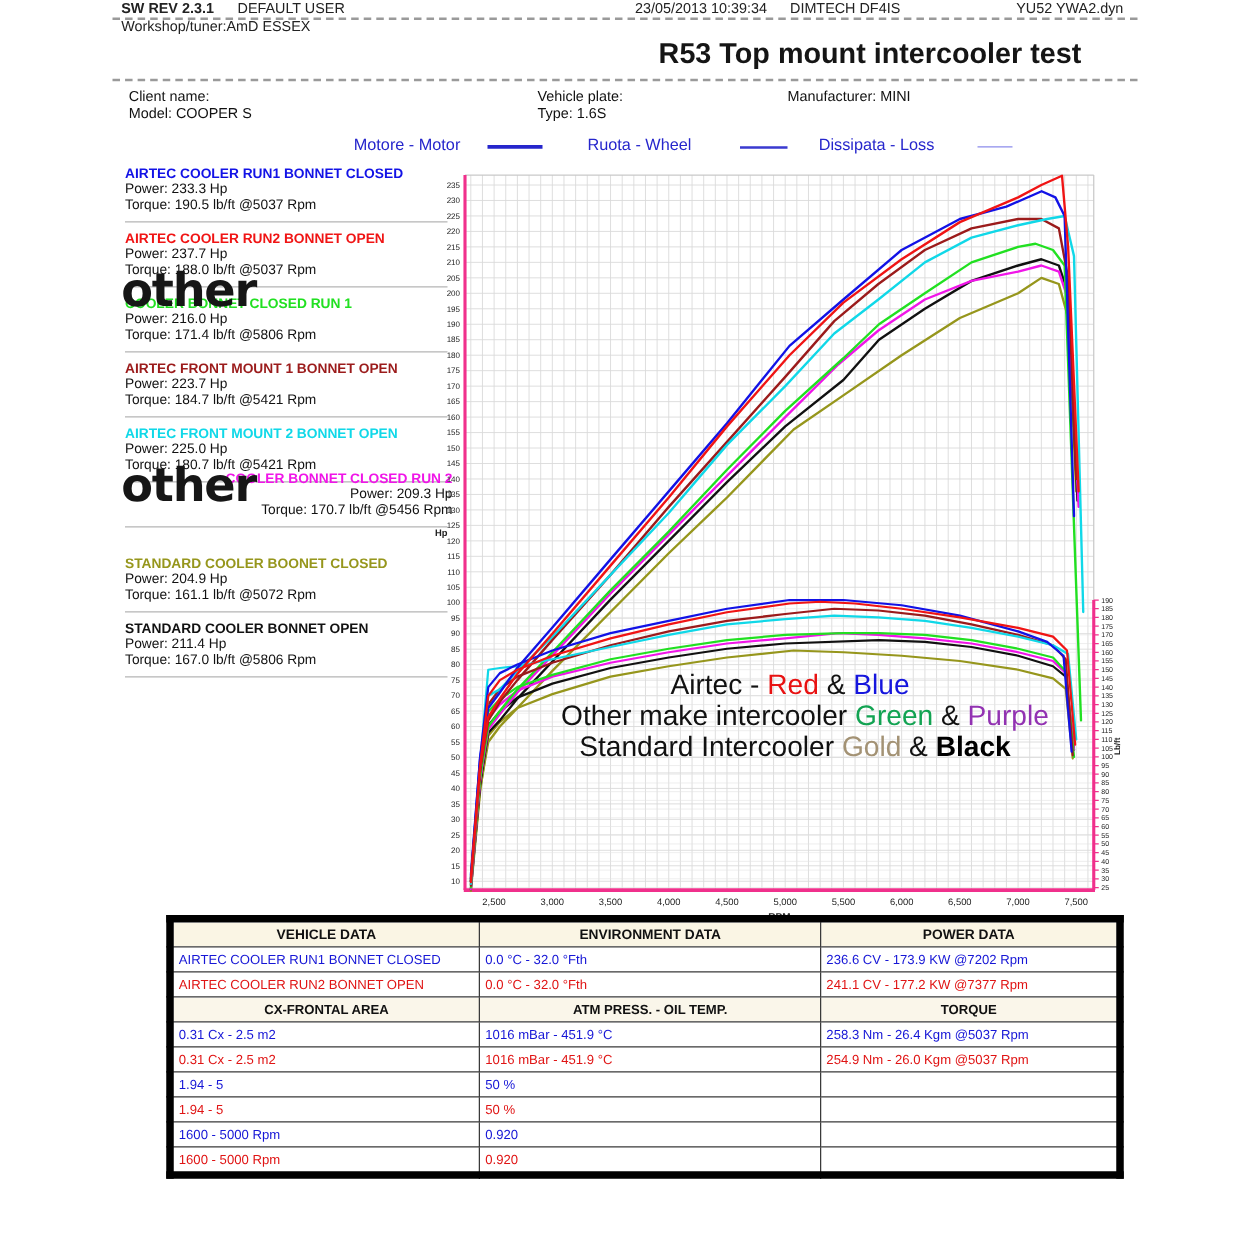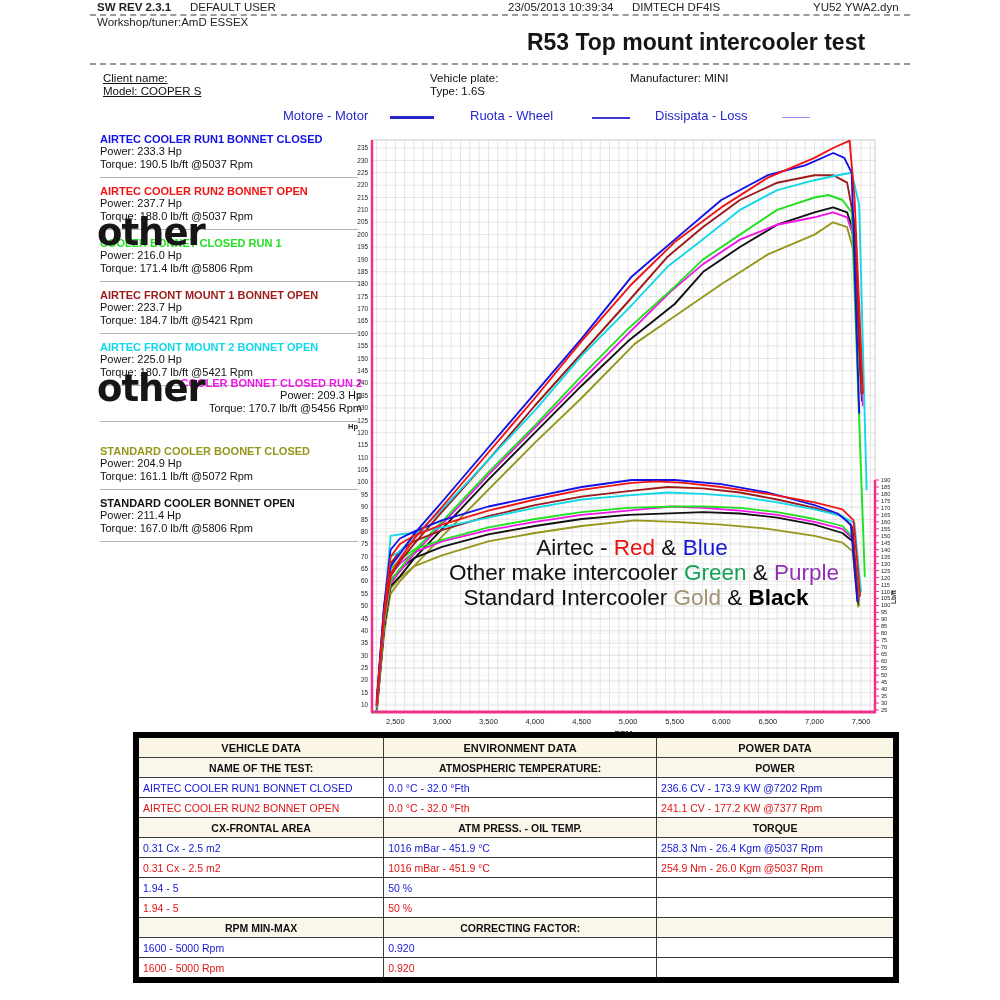--- a/index.html
+++ b/index.html
@@ -43,21 +43,21 @@
   <span class="abs hdr" style="left:813px;top:1px;">YU52 YWA2.dyn</span>
   <div class="dash" style="top:14px;"></div>
 
   <div class="abs" style="left:97px;top:16px;">
     <div class="wsline">Workshop/tuner:AmD ESSEX</div>
   </div>
 
   <div class="abs" id="report-title" style="left:486px;top:29px;">R53 Top mount intercooler test</div>
   <div class="dash" style="top:63px;"></div>
 
-  <div class="abs cli" style="left:103px;top:72px;text-decoration:underline;">
+  <div class="abs cli" style="left:103px;top:72px;">
     <div>Client name:</div>
     <div>Model: COOPER S</div>
   </div>
   <div class="abs cli" style="left:430px;top:72px;">
     <div>Vehicle plate:</div>
     <div>Type: 1.6S</div>
   </div>
   <div class="abs cli" style="left:630px;top:72px;">Manufacturer: MINI</div>
 
   <span class="leg-item" style="left:283px;top:108px;color:#2626cc;">Motore - Motor</span>
@@ -414,25 +414,20 @@
         <col style="width:32.6%">
         <col style="width:35.9%">
         <col style="width:31.5%">
       </colgroup>
     <tbody>
         <tr>
           <th>VEHICLE DATA</th>
           <th>ENVIRONMENT DATA</th>
           <th>POWER DATA</th>
         </tr>
-        <tr class="lbl-row">
-          <td>NAME OF THE TEST:</td>
-          <td>ATMOSPHERIC TEMPERATURE:</td>
-          <td>POWER</td>
-        </tr>
         <tr class="blue-row">
           <td>AIRTEC COOLER RUN1 BONNET CLOSED</td>
           <td>0.0 °C - 32.0 °Fth</td>
           <td>236.6 CV - 173.9 KW  @7202 Rpm</td>
         </tr>
         <tr class="red-row">
           <td>AIRTEC COOLER RUN2 BONNET OPEN</td>
           <td>0.0 °C - 32.0 °Fth</td>
           <td>241.1 CV - 177.2 KW  @7377 Rpm</td>
         </tr>
@@ -454,25 +449,20 @@
         <tr class="blue-row">
           <td>1.94 - 5</td>
           <td>50 %</td>
           <td></td>
         </tr>
         <tr class="red-row">
           <td>1.94 - 5</td>
           <td>50 %</td>
           <td></td>
         </tr>
-        <tr class="lbl-row">
-          <td>RPM MIN-MAX</td>
-          <td>CORRECTING FACTOR:</td>
-          <td></td>
-        </tr>
         <tr class="blue-row">
           <td>1600 - 5000 Rpm</td>
           <td>0.920</td>
           <td></td>
         </tr>
         <tr class="red-row">
           <td>1600 - 5000 Rpm</td>
           <td>0.920</td>
           <td></td>
         </tr>

